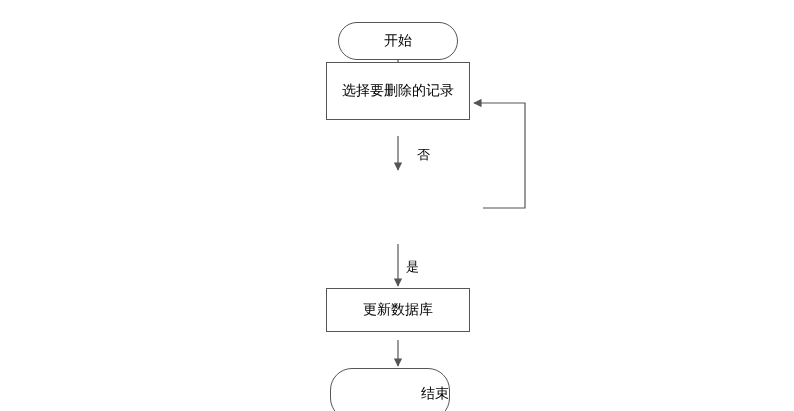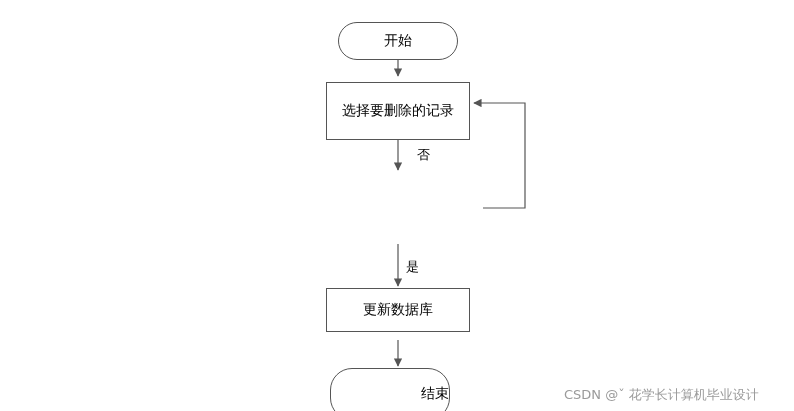--- a/index.html
+++ b/index.html
@@ -93,32 +93,31 @@
 
     <line x1="398" y1="340" x2="398" y2="366" stroke="#555555" stroke-width="1.2" marker-end="url(#arrow)"></line>
 
     <path d="M 483 208 L 525 208 L 525 103 L 474 103" fill="none" stroke="#555555" stroke-width="1.2" marker-end="url(#arrow)"></path>
   </svg>
 
   <div class="node terminator" style="left:338px; top:10px; width:120px; height:38px;margin-top:12px;">
     <span>开始</span>
   </div>
 
-  <div class="node process" style="left:326px; top:82px; width:144px; height:58px;">
+  <div class="node process" style="left:326px; top:62px; width:144px; height:58px;">
     <span>选择要删除的记录</span>
   </div>
 
 
   <div class="node process" style="left:326px; top:288px; width:144px; height:44px;">
     <span>更新数据库</span>
   </div>
 
   <div class="node terminator" style="left:330px; top:368px; width:120px; height:52px;justify-content:flex-end;">
     <span>结束</span>
   </div>
 
   <div class="edge-label" style="left:417px; top:146px;">否</div>
 
   <div class="edge-label" style="left:406px; top:258px;">是</div>
 
-  <div class="watermark" style="left:564px; top:386px;">CSDN @ˇ 花学长计算机毕业设计</div>
 
 </div>
 
 </body></html>

